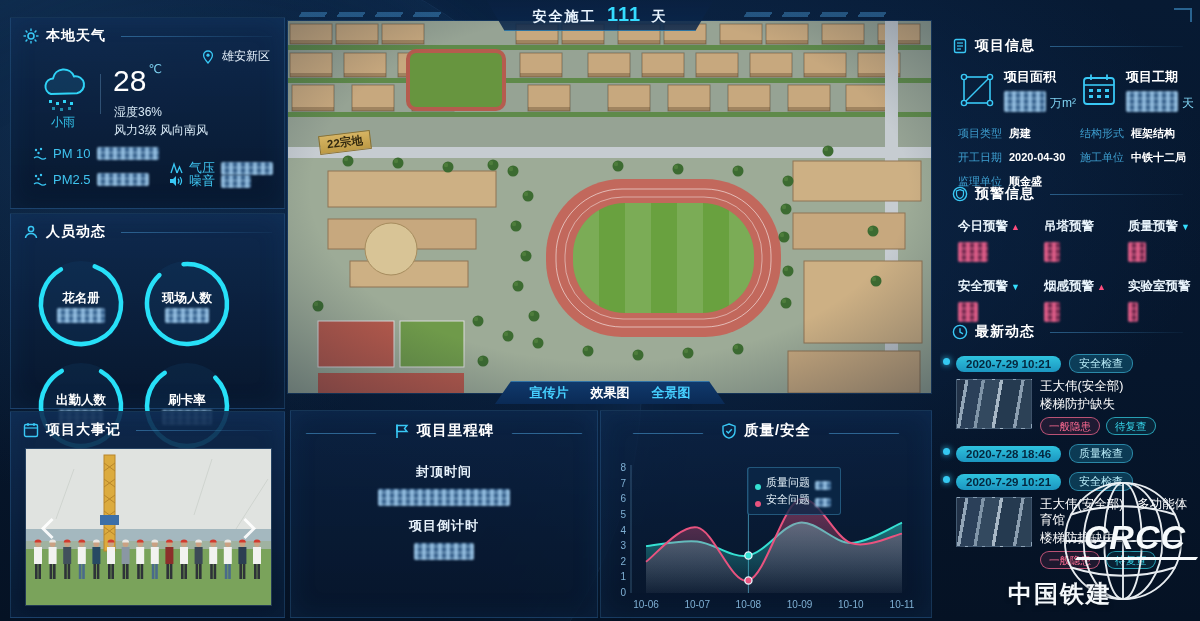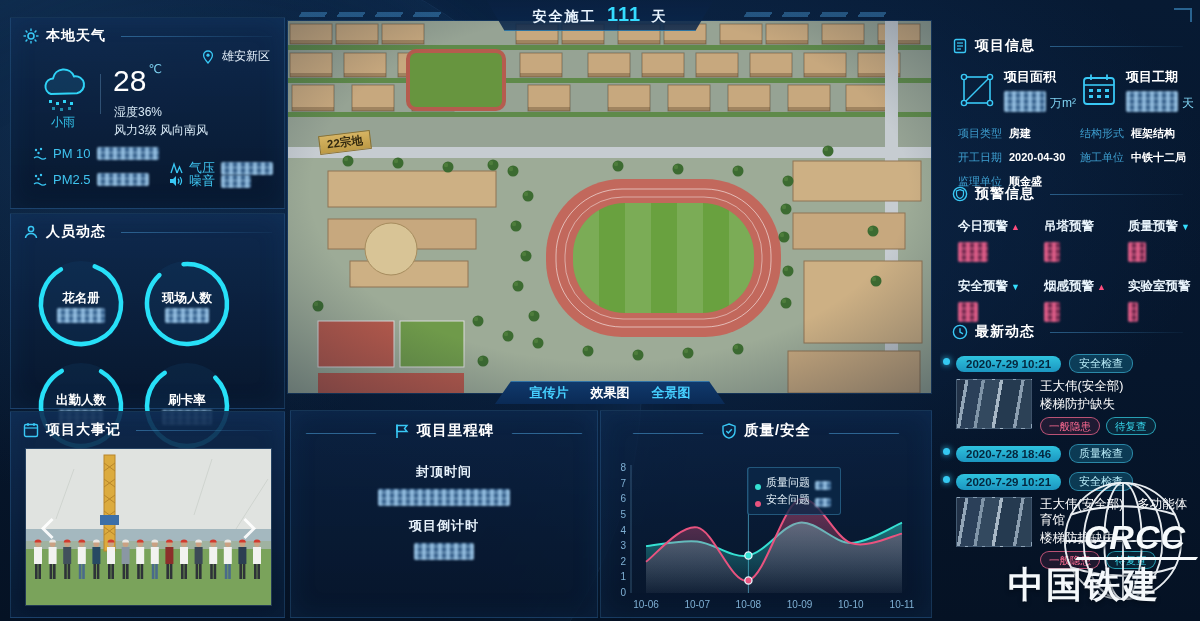--- a/index.html
+++ b/index.html
@@ -140,21 +140,21 @@
   .tag-pink{color:#ff6b93;border-color:rgba(255,107,147,.7);background:rgba(255,77,126,.10);}
   .tag-cyan{color:#35d4e8;border-color:rgba(53,212,232,.7);background:rgba(53,212,232,.08);}
   .tag-magenta{color:#f06ad0;border-color:rgba(240,106,208,.7);background:rgba(240,106,208,.08);}
 
   
   #crcc{position:absolute;left:1008px;top:466px;width:192px;height:152px;z-index:12;}
   #crcc .globe{position:absolute;right:2px;top:0;}
   #crcc .acr{position:absolute;right:14px;top:52px;font-size:34px;font-weight:bold;font-style:italic;color:#f6fafc;
       letter-spacing:1px;text-shadow:0 2px 3px rgba(4,16,30,.8);}
   #crcc .acr::after{content:"";position:absolute;left:-8px;bottom:-3px;width:118%;height:3px;background:#f6fafc;transform:skewX(-35deg);}
-  #crcc .brand{position:absolute;left:0;bottom:8px;width:100%;font-size:36px;font-weight:bold;color:#f4f8fb;letter-spacing:2px;
+  #crcc .brand{position:absolute;left:0;bottom:8px;width:100%;font-size:24px;font-weight:bold;color:#f4f8fb;letter-spacing:2px;
       text-shadow:0 2px 4px rgba(3,12,24,.9);white-space:nowrap;}
 </style>
 </head>
 <body>
 
 <div id="app">
   <div class="earth"></div>
 
   <div id="viewer">
     <svg id="scene" viewBox="0 0 643 372" width="643" height="372" preserveAspectRatio="none">

